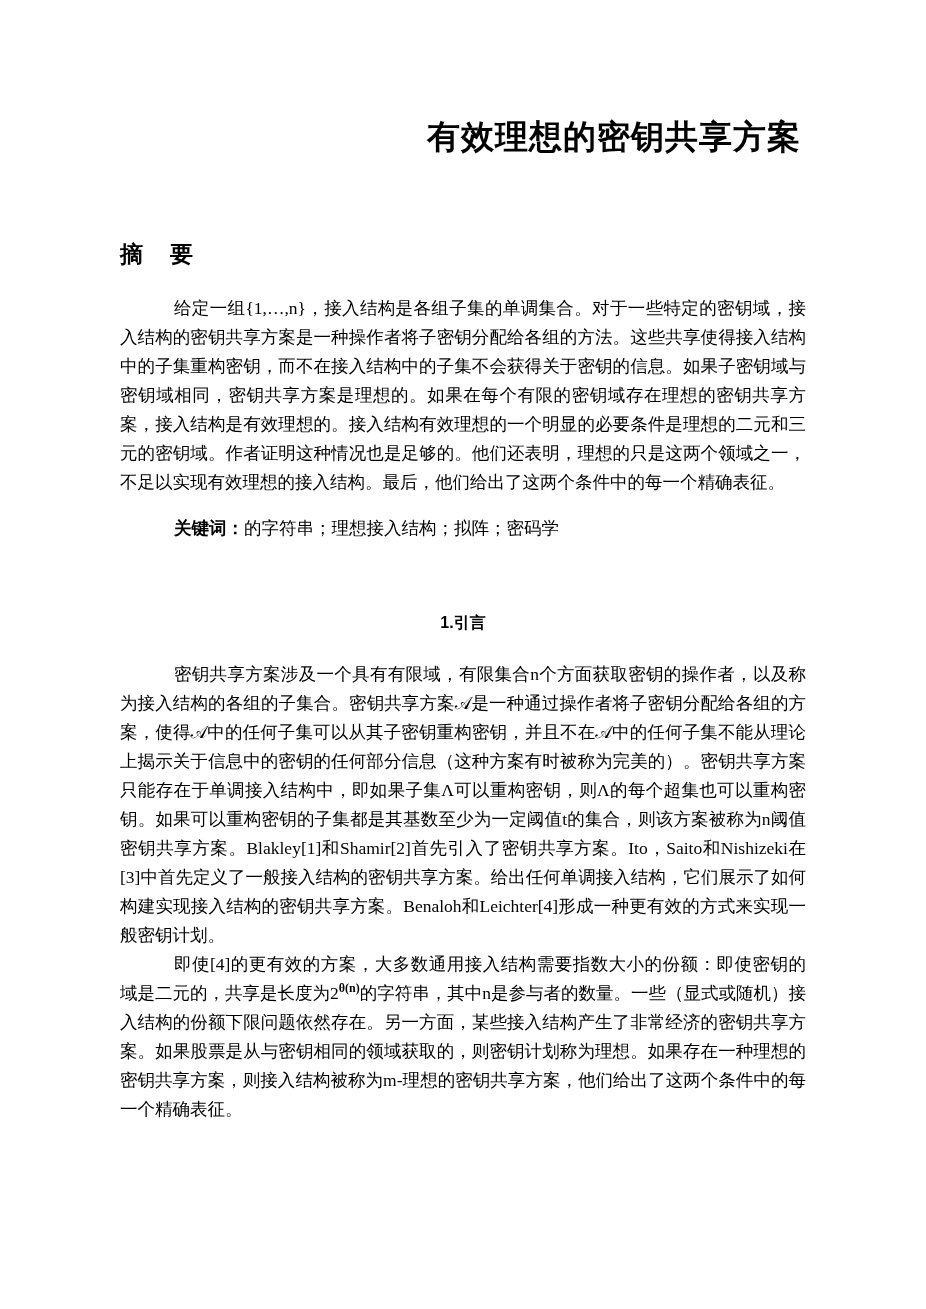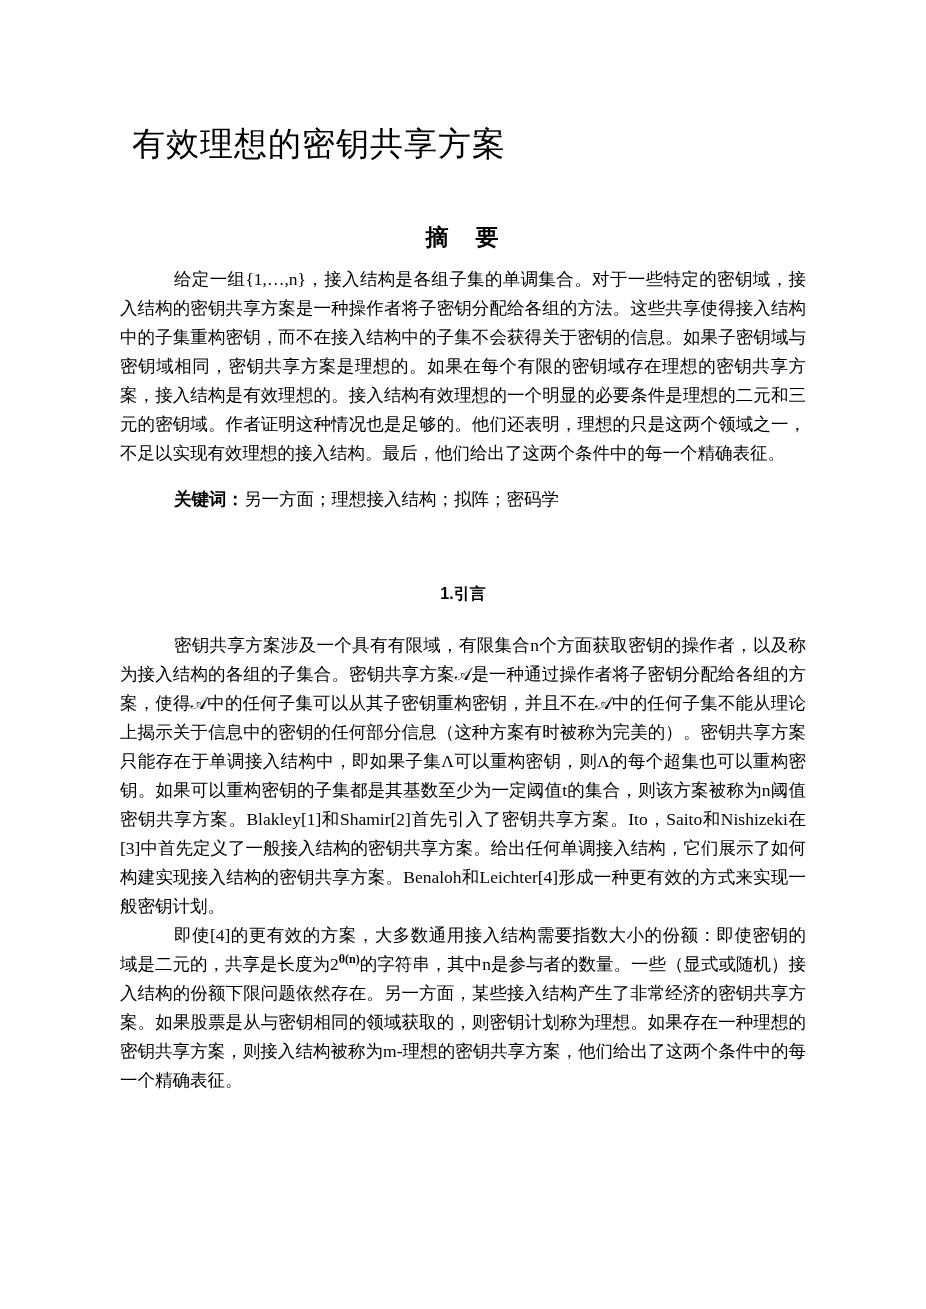--- a/index.html
+++ b/index.html
@@ -12,51 +12,50 @@
     width: 926px;
     height: 1309px;
     box-sizing: border-box;
     background: #ffffff;
     padding: 112px 120px 40px 120px;
     overflow: hidden;
     color: #000000;
   }
   .title {
     font-family: "Liberation Sans", "DejaVu Sans", sans-serif;
-    font-weight: normal;
+    font-weight: bold;
     font-size: 33px;
     line-height: 1.2;
-    text-align: left;
+    text-align: right;
     letter-spacing: 1px;
-    margin: 12px;
+    margin: 5px;
   }
   .authors {
     font-family: "Liberation Serif", "DejaVu Serif", serif;
     font-size: 17px;
     text-align: center;
     margin-top: 26px;
   }
   .abstract-heading {
     font-family: "Liberation Sans", "DejaVu Sans", sans-serif;
     font-weight: bold;
     font-size: 23px;
-    text-align: center;
     letter-spacing: 2px;
-    margin: 58px 0 0 0;
+    margin: 82px 0 0 0;
   }
   .para {
     font-family: "Liberation Serif", "DejaVu Serif", serif;
     font-size: 17.5px;
     line-height: 29px;
     text-align: justify;
     margin: 0;
     word-break: break-all;
   }
   .abstract-para {
-    margin-top: 12px;
+    margin-top: 24px;
   }
   .indent {
     text-indent: 54px;
   }
   .keywords-line {
     margin-top: 17px;
   }
   .keywords-label {
     font-weight: bold;
   }
@@ -82,21 +81,21 @@
 
 <div class="page">
 
   <h1 class="title">有效理想的密钥共享方案</h1>
 
 
   <h2 class="abstract-heading">摘　要</h2>
 
   <p class="para indent abstract-para">给定一组{1,…,n}，接入结构是各组子集的单调集合。对于一些特定的密钥域，接入结构的密钥共享方案是一种操作者将子密钥分配给各组的方法。这些共享使得接入结构中的子集重构密钥，而不在接入结构中的子集不会获得关于密钥的信息。如果子密钥域与密钥域相同，密钥共享方案是理想的。如果在每个有限的密钥域存在理想的密钥共享方案，接入结构是有效理想的。接入结构有效理想的一个明显的必要条件是理想的二元和三元的密钥域。作者证明这种情况也是足够的。他们还表明，理想的只是这两个领域之一，不足以实现有效理想的接入结构。最后，他们给出了这两个条件中的每一个精确表征。</p>
 
-  <p class="para indent keywords-line"><span class="keywords-label">关键词：</span><span>另一方面；理想接入结构；拟阵；密码学</span></p>
+  <p class="para indent keywords-line"><span class="keywords-label">关键词：</span><span>的字符串；理想接入结构；拟阵；密码学</span></p>
 
   <h2 class="section-heading">1.引言</h2>
 
   <p class="para indent body-para-first">密钥共享方案涉及一个具有有限域，有限集合n个方面获取密钥的操作者，以及称为接入结构的各组的子集合。密钥共享方案𝒜是一种通过操作者将子密钥分配给各组的方案，使得𝒜中的任何子集可以从其子密钥重构密钥，并且不在𝒜中的任何子集不能从理论上揭示关于信息中的密钥的任何部分信息（这种方案有时被称为完美的）。密钥共享方案只能存在于单调接入结构中，即如果子集Λ可以重构密钥，则Λ的每个超集也可以重构密钥。如果可以重构密钥的子集都是其基数至少为一定阈值t的集合，则该方案被称为n阈值密钥共享方案。Blakley[1]和Shamir[2]首先引入了密钥共享方案。Ito，Saito和Nishizeki在[3]中首先定义了一般接入结构的密钥共享方案。给出任何单调接入结构，它们展示了如何构建实现接入结构的密钥共享方案。Benaloh和Leichter[4]形成一种更有效的方式来实现一般密钥计划。</p>
 
   <p class="para indent"><span>即使[4]的更有效的方案，大多数通用接入结构需要指数大小的份额：即使密钥的域是二元的，共享是长度为2</span><sup class="sup-exp">θ(n)</sup><span>的字符串，其中n是参与者的数量。一些（显式或随机）接入结构的份额下限问题依然存在。另一方面，某些接入结构产生了非常经济的密钥共享方案。如果股票是从与密钥相同的领域获取的，则密钥计划称为理想。如果存在一种理想的密钥共享方案，则接入结构被称为m-理想的密钥共享方案，他们给出了这两个条件中的每一个精确表征。</span></p>
 
 </div>
 
 </body></html>

